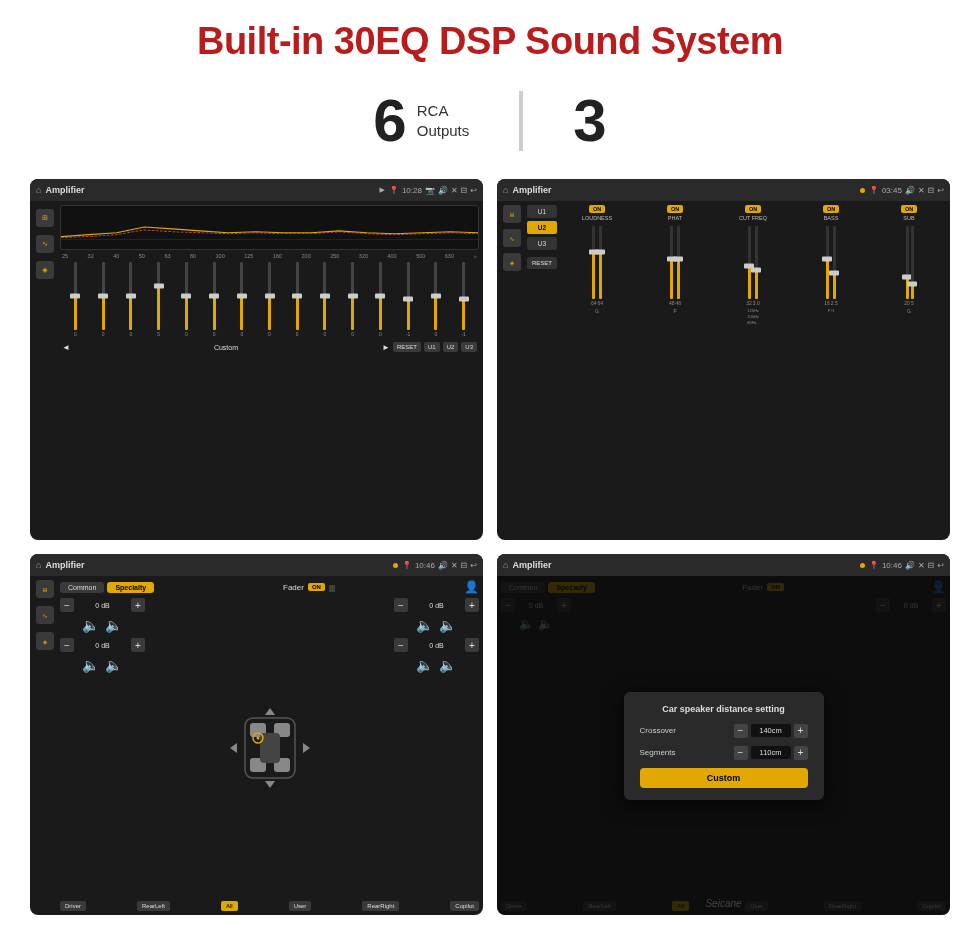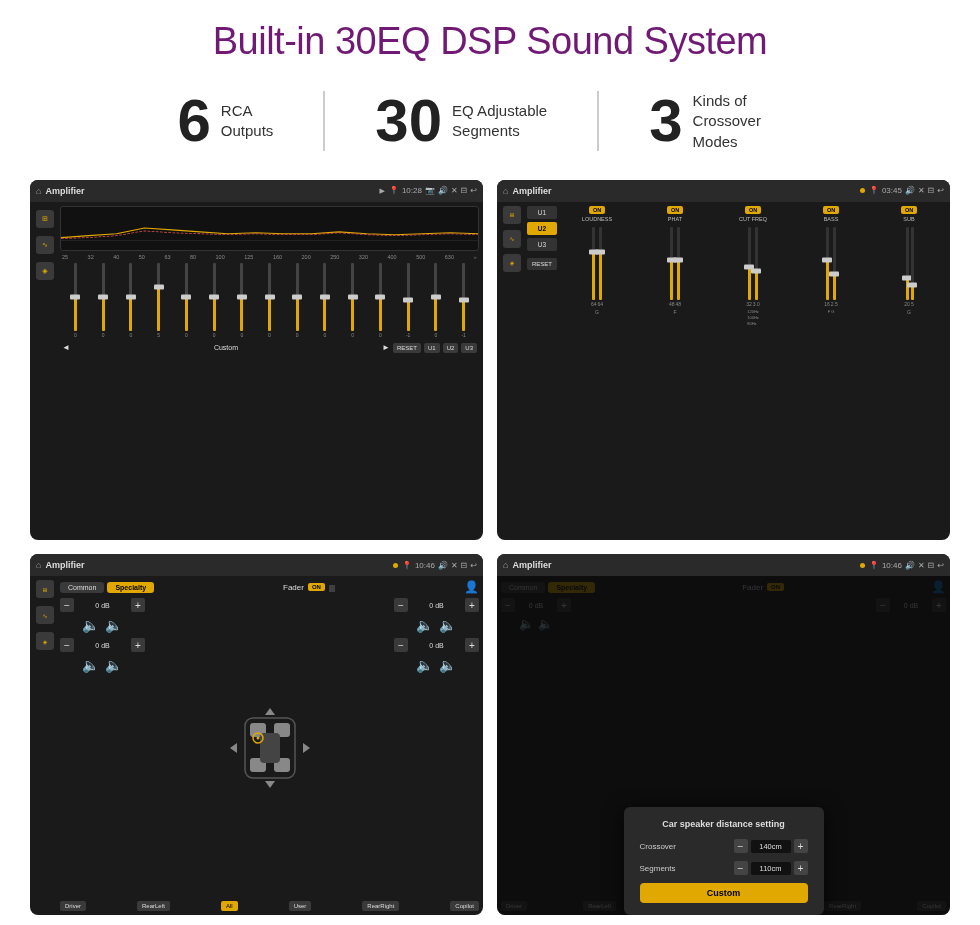--- a/index.html
+++ b/index.html
@@ -17,22 +17,22 @@
       background: #fff;
       display: flex;
       flex-direction: column;
       align-items: center;
       padding: 20px 30px 10px;
     }
 
     
     .main-title {
       font-size: 38px;
-      font-weight: 400;
-      color: #701a75;
+      font-weight: 700;
+      color: #b91c1c;
       text-align: center;
       margin-bottom: 28px;
       letter-spacing: -0.5px;
     }
 
     
     .stats-row {
       display: flex;
       align-items: center;
       justify-content: center;
@@ -430,21 +430,21 @@
       gap: 4px;
       position: relative;
     }
 
     .dialog-overlay {
       position: absolute;
       top: 0; left: 0; right: 0; bottom: 0;
       background: rgba(0,0,0,0.5);
       z-index: 10;
       display: flex;
-      align-items: flex-end;
+      align-items: center;
       justify-content: center;
     }
 
     .dialog-box {
       background: #2a2a2a;
       border-radius: 6px;
       padding: 12px 16px;
       width: 200px;
       box-shadow: 0 4px 20px rgba(0,0,0,0.8);
     }
@@ -589,28 +589,23 @@
 <div class="page-wrapper">
 
   <h1 class="main-title">Built-in 30EQ DSP Sound System</h1>
 
   <div class="stats-row">
     <div class="stat-item">
       <span class="stat-number">6</span>
       <span class="stat-label">RCA<br>Outputs</span>
     </div>
     <div class="stat-divider"></div>
-    <div class="stat-item">
-      <span class="stat-number">30</span>
-      <span class="stat-label">EQ Adjustable<br>Segments</span>
-    </div>
     <div class="stat-divider"></div>
     <div class="stat-item">
       <span class="stat-number">3</span>
-      <span class="stat-label">Kinds of<br>Crossover Modes</span>
     </div>
   </div>
 
   <div class="screens-grid">
 
     <div class="screen screen-1">
       <div class="screen-topbar">
         <span class="topbar-icon">⌂</span>
         <span class="topbar-title">Amplifier</span>
         <span style="font-size:7px;color:#aaa;">▶</span>

